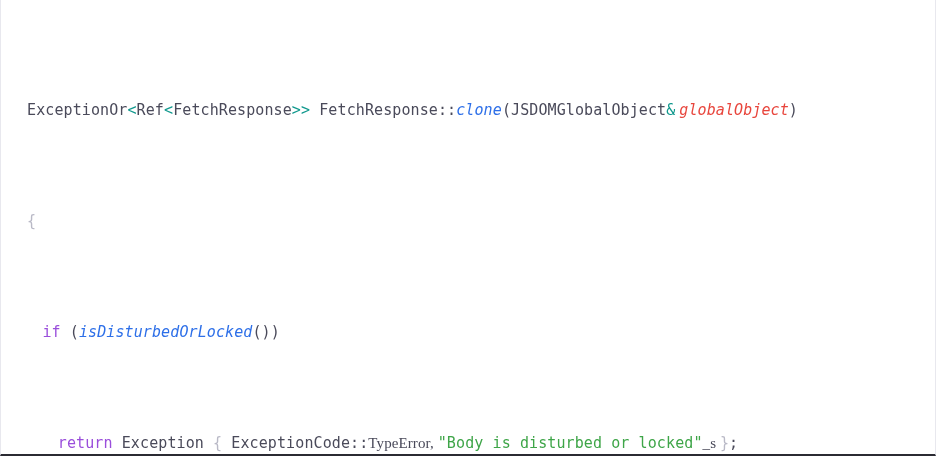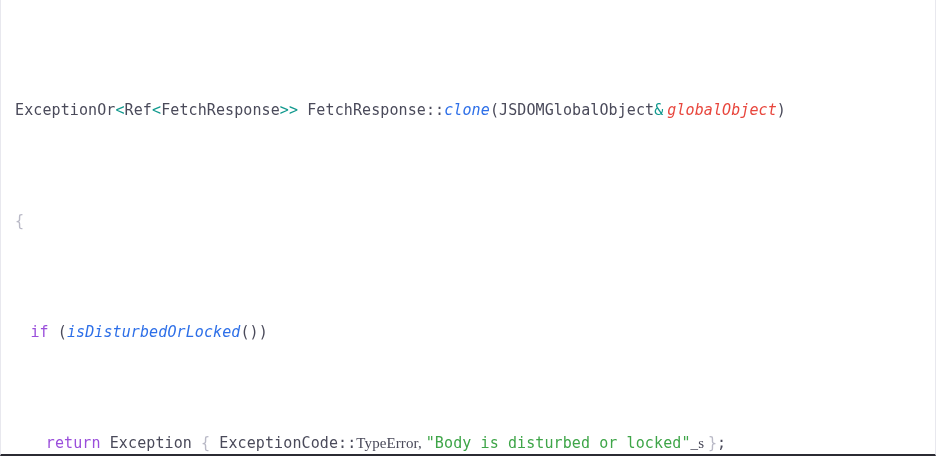--- a/index.html
+++ b/index.html
@@ -16,21 +16,21 @@
 
   .code-block {
     position: relative;
     box-sizing: border-box;
     width: 936px;
     height: 456px;
     background: #ffffff;
     border-left: 1px solid #e8e8ee;
     border-right: 1px solid #e8e8ee;
     border-bottom: 2px solid #2b2b33;
-    padding: 14px 0 0 0;
+    padding: 14px 0 0 12px;
   }
 
   .code-lines {
     display: block;
     font-family: "DejaVu Sans Mono", "Liberation Mono", monospace;
     font-size: 15px;
     line-height: 27.7px;
     white-space: pre;
     letter-spacing: 0.1px;
   }

